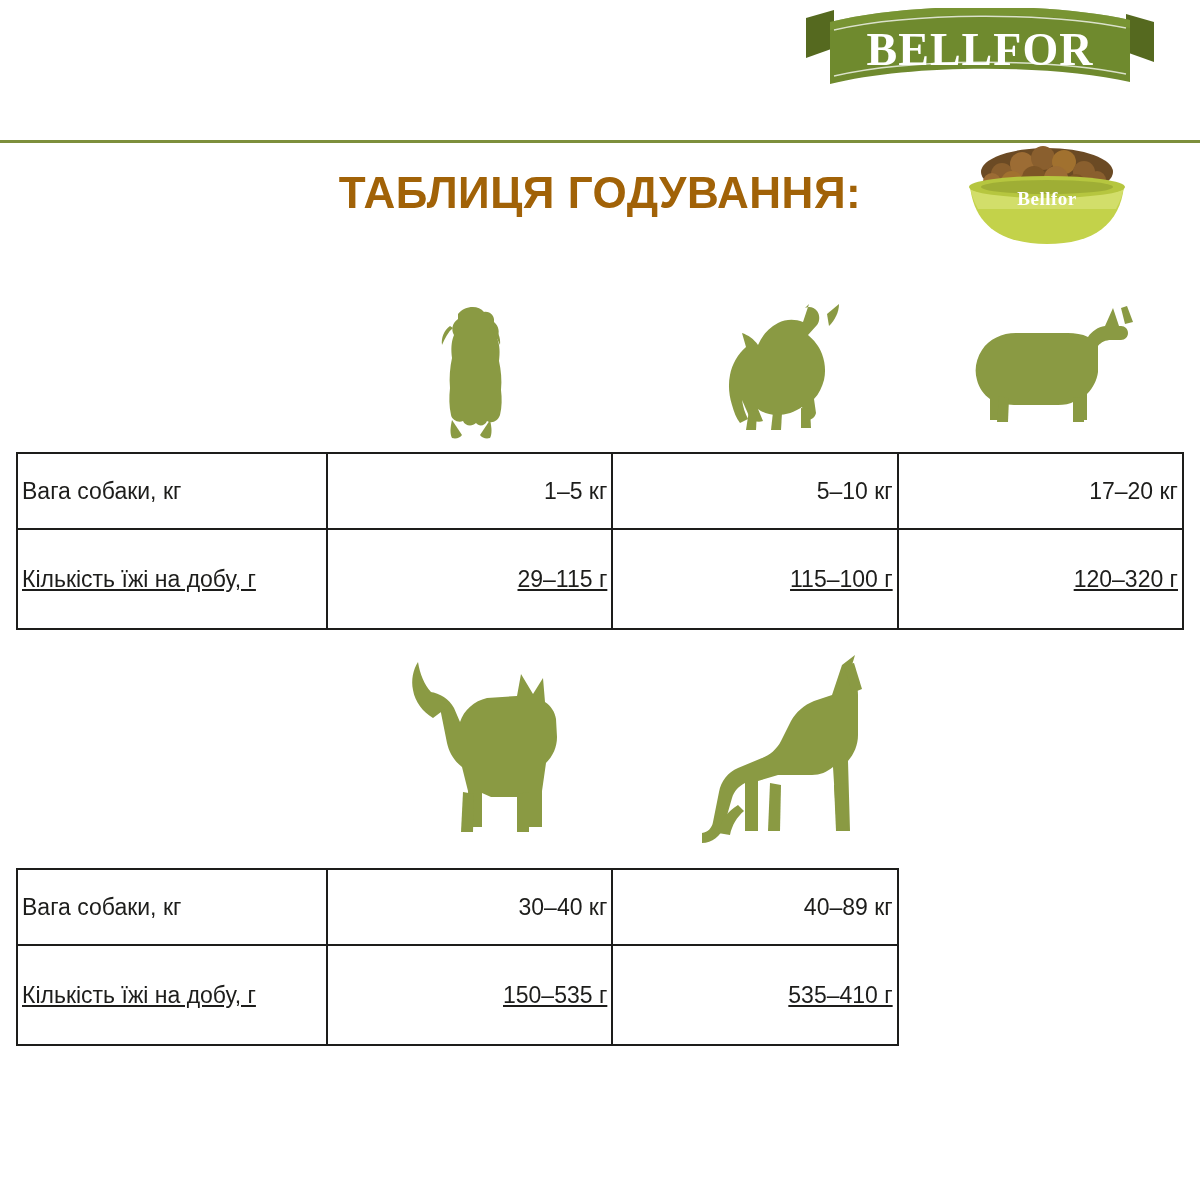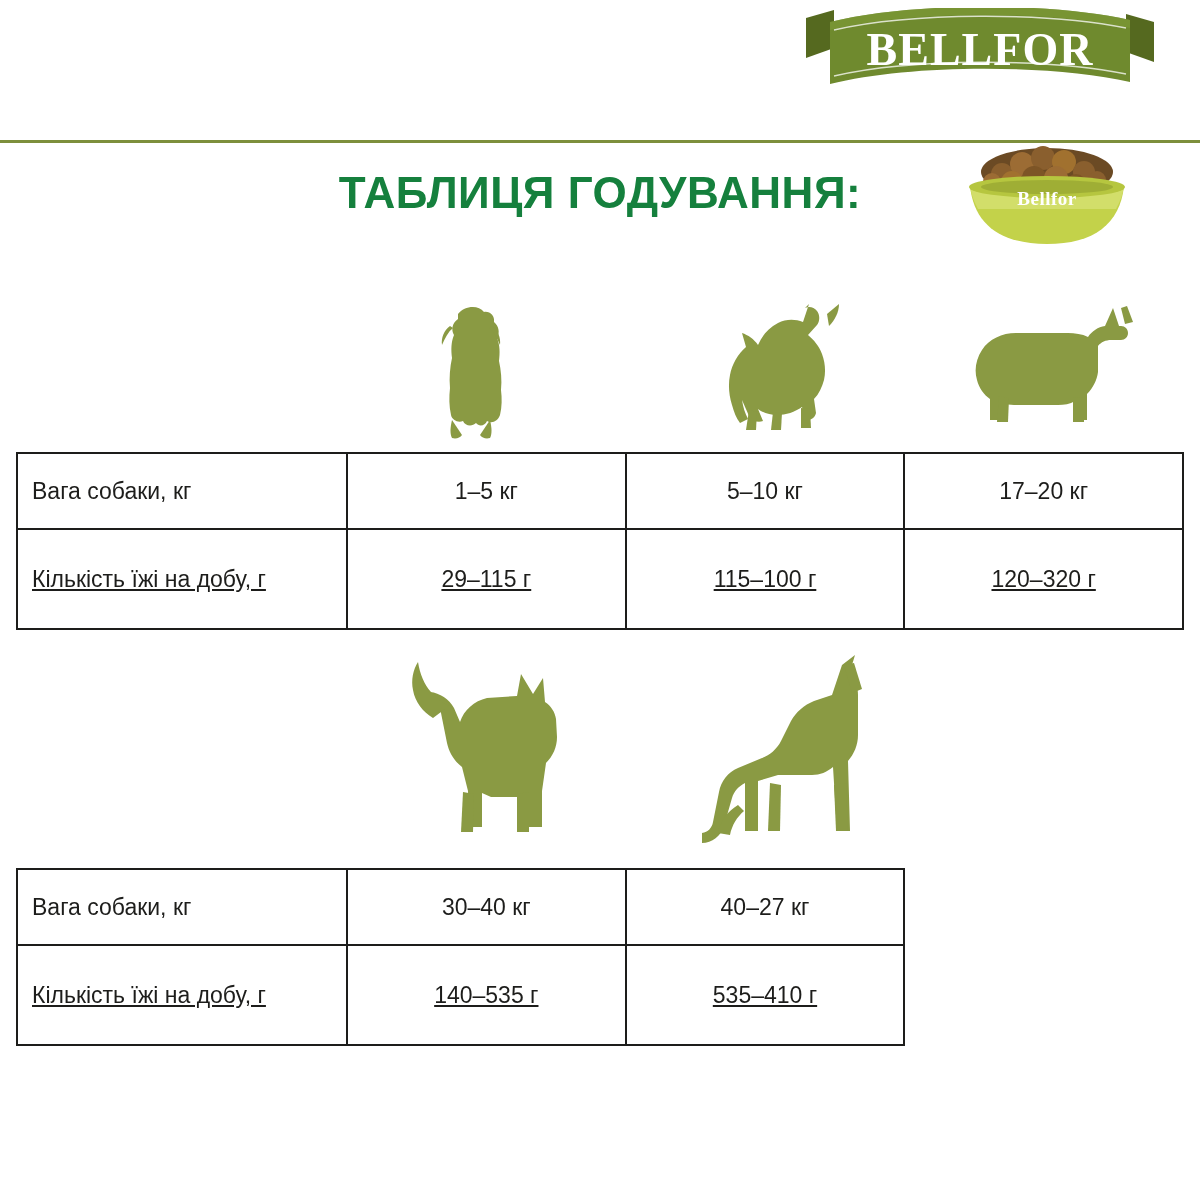--- a/index.html
+++ b/index.html
@@ -46,21 +46,21 @@
   
   .page-title {
     position: absolute;
     left: 0;
     top: 168px;
     width: 1200px;
     text-align: center;
     font-size: 44px;
     font-weight: bold;
     letter-spacing: 0.5px;
-    color: #15803d;
+    color: #a16207;
   }
 
   
   .bowl-wrap {
     position: absolute;
     right: 48px;
     top: 132px;
     width: 210px;
     height: 120px;
   }
@@ -98,30 +98,30 @@
     position: absolute;
     left: 16px;
     width: 1168px;
     border-collapse: collapse;
     table-layout: fixed;
   }
   .feed-table td {
     border: 2px solid #1d1d1b;
     font-size: 23px;
     height: 62px;
-    padding: 6px 14px;
+    padding: 6px 4px;
     vertical-align: middle;
   }
   .feed-table td.label-cell {
     text-align: left;
     width: 300px;
     line-height: 1.25;
   }
   .feed-table td.value-cell {
-    text-align: center;
+    text-align: right;
   }
   .feed-table tr.tall td { height: 86px; text-decoration: underline; }
 
   
 </style>
 </head>
 <body>
 
 <div class="brand-ribbon">
   <svg width="360" height="112" viewBox="0 0 360 112" xmlns="http://www.w3.org/2000/svg" aria-hidden="true">
@@ -246,23 +246,23 @@
   </div>
 
   <div class="sil-cell" style="width:250px;"></div>
 </div>
 
 <table class="feed-table" style="top: 868px;">
   <tbody>
     <tr>
       <td class="label-cell">Вага собаки, кг</td>
       <td class="value-cell">30–40 кг</td>
-      <td class="value-cell">40–27 кг</td>
+      <td class="value-cell">40–89 кг</td>
       <td style="border:none;"></td>
     </tr>
     <tr class="tall">
       <td class="label-cell">Кількість їжі на добу, г</td>
-      <td class="value-cell">140–535 г</td>
+      <td class="value-cell">150–535 г</td>
       <td class="value-cell">535–410 г</td>
       <td style="border:none;"></td>
     </tr>
   </tbody>
 </table>
 
 </body></html>

